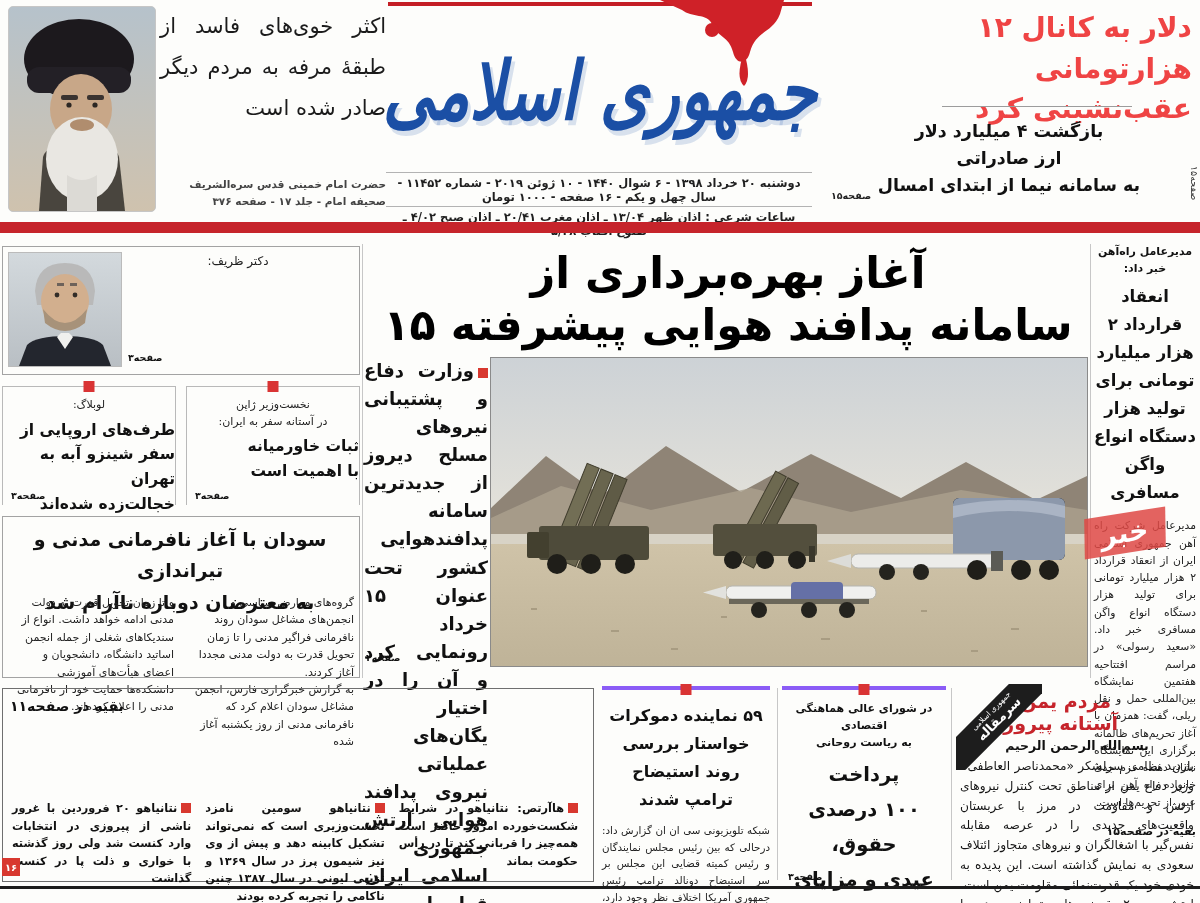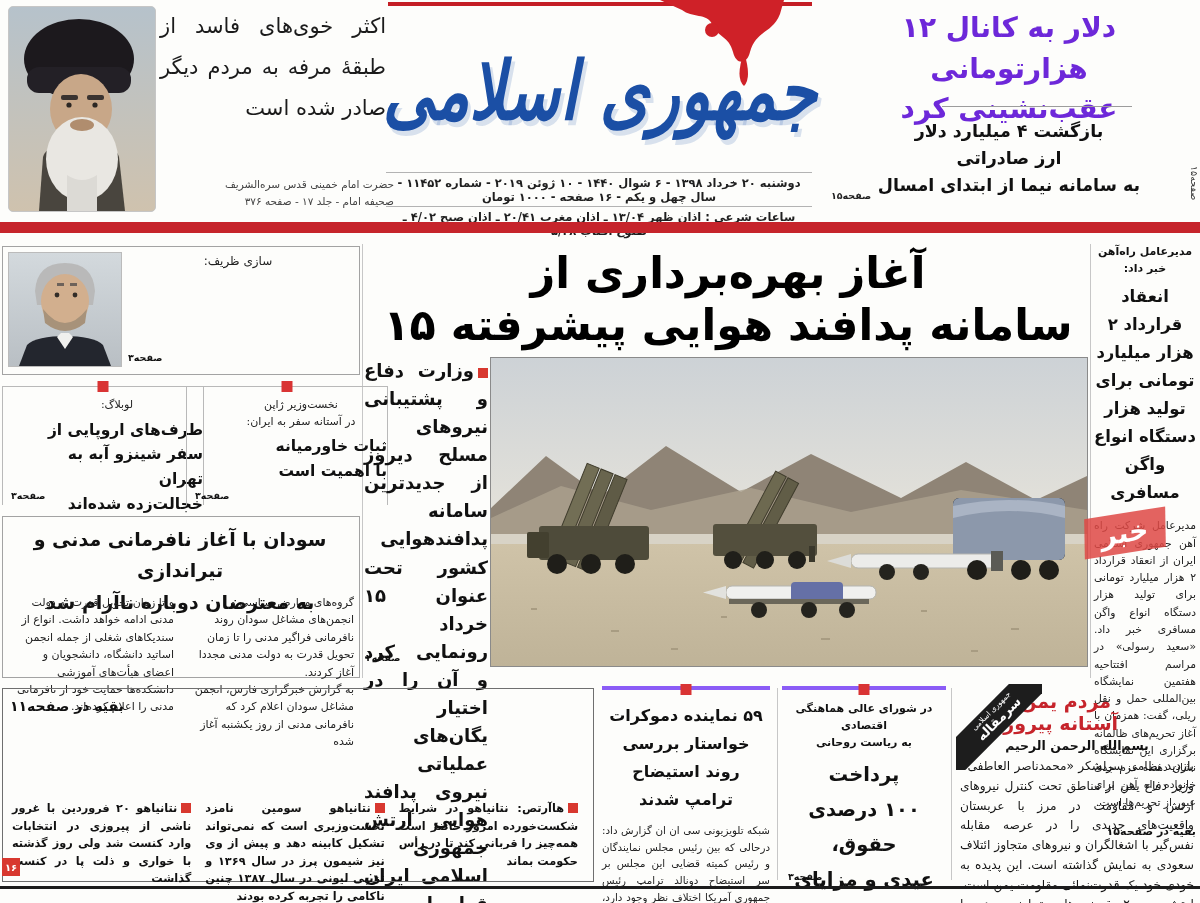--- a/index.html
+++ b/index.html
@@ -8,49 +8,49 @@
     background:#fdfdfb;overflow:hidden;
     font-family:"DejaVu Sans","Liberation Sans",sans-serif;
     direction:rtl;color:#111;
   }
   .abs{position:absolute;}
   .preline{white-space:pre-line;}
 
   
   .imam-photo{left:8px;top:6px;width:146px;height:204px;border:1px solid #c6c6c6;border-radius:5px;overflow:hidden;background:#b9c3c9;}
   .imam-quote{left:160px;top:6px;width:226px;font-size:21px;line-height:41px;color:#1b1b1b;text-align:justify;text-align-last:right;}
-  .imam-attrib{left:168px;top:176px;width:226px;font-size:10.5px;color:#444;line-height:1.6;text-align:right;}
+  .imam-attrib{left:160px;top:176px;width:226px;font-size:10.5px;color:#444;line-height:1.6;text-align:right;font-weight:bold;}
 
   .mast-topline{left:388px;top:2px;width:424px;height:4px;background:#c41e25;}
   .mast-title{left:388px;top:12px;width:424px;height:156px;display:flex;align-items:center;justify-content:center;
     color:#1b4fa5;font-size:62px;font-weight:bold;font-style:italic;white-space:nowrap;
     transform:scale(1.02,1.3);text-shadow:3px 4px 0 rgba(27,79,165,.16);}
   .blood{left:652px;top:0;width:140px;height:92px;z-index:5;}
   .dateline{left:386px;top:172px;width:426px;font-size:11.5px;font-weight:bold;color:#1f1f1f;}
   .dateline .row{border-top:1px solid #b3b3b3;padding:3px 0 2px;text-align:center;}
 
-  .dollar-headline{left:826px;top:8px;width:366px;font-size:28px;font-weight:bold;line-height:1.45;text-align:center;color:#6d28d9;}
+  .dollar-headline{left:826px;top:8px;width:366px;font-size:28px;font-weight:bold;line-height:1.45;color:#ef4444;}
   .dollar-rule{left:942px;top:106px;width:190px;height:1px;background:#9c9c9c;}
   .dollar-deck{left:826px;top:118px;width:366px;font-size:17.5px;font-weight:bold;line-height:1.55;text-align:center;}
   .dollar-page{left:831px;top:190px;font-size:9.5px;font-weight:bold;color:#222;}
   .edge-page{left:1189px;top:166px;font-size:9.5px;color:#333;writing-mode:vertical-rl;}
 
   .red-bar{left:0;top:222px;width:1200px;height:11px;background:#c6242b;}
 
   
   .vrule{width:1px;background:#c7c7c7;}
   .box{border:1px solid #a3a3a3;background:#fdfdfb;}
 
   .zarif-box{left:2px;top:246px;width:356px;height:127px;}
   .zarif-photo{left:8px;top:252px;width:112px;height:113px;border:1px solid #bbb;overflow:hidden;background:#ccd2d7;}
   .zarif-kicker{left:126px;top:254px;width:224px;font-size:12px;text-align:center;color:#222;}
   .zarif-headline{left:126px;top:272px;width:226px;font-size:20px;font-weight:bold;line-height:1.55;text-align:center;}
   .zarif-page{left:128px;top:352px;font-size:9.5px;font-weight:bold;}
 
-  .mini-box{top:386px;height:118px;border-left:1px solid #b9b9b9;border-right:1px solid #b9b9b9;border-top:1px solid #b9b9b9;padding-left:28px;}
+  .mini-box{top:386px;height:118px;border-left:1px solid #b9b9b9;border-right:1px solid #b9b9b9;border-top:1px solid #b9b9b9;}
   .mini-sq{width:11px;height:11px;background:#d93434;position:absolute;top:-6px;left:50%;transform:translateX(-50%);}
   .mini-kicker{margin-top:10px;font-size:11px;text-align:center;line-height:1.5;color:#222;}
   .mini-headline{margin-top:4px;font-size:15.5px;font-weight:bold;line-height:1.6;text-align:right;}
   .mini-page{position:absolute;left:8px;bottom:4px;font-size:9.5px;font-weight:bold;}
 
   .sudan-box{left:2px;top:516px;width:356px;height:160px;}
   .sudan-headline{left:12px;top:524px;width:336px;font-size:19px;font-weight:bold;line-height:1.65;text-align:center;}
   .sudan-col{top:594px;width:162px;font-size:11px;line-height:1.58;color:#222;}
   .sudan-more{left:10px;top:658px;font-size:14px;font-weight:bold;margin-top:40px;}
 
@@ -178,21 +178,21 @@
       <ellipse cx="56" cy="48" rx="24" ry="27" fill="#d2af8e"></ellipse>
       <path d="M34,56 Q56,84 78,56 L76,70 Q56,86 36,70 Z" fill="#a7927a"></path>
       <rect x="48" y="30" width="7" height="3" fill="#6d625a"></rect>
       <rect x="61" y="30" width="7" height="3" fill="#6d625a"></rect>
       <circle cx="48" cy="42" r="2.4" fill="#332d28"></circle>
       <circle cx="66" cy="42" r="2.4" fill="#332d28"></circle>
       <path d="M10,113 L18,92 C28,80 84,80 94,92 L102,113 Z" fill="#23262e"></path>
       <path d="M48,84 L56,96 L64,84 L60,80 L52,80 Z" fill="#f0f0ee"></path>
     </svg>
   </div>
-  <div class="abs zarif-kicker">سازی ظریف:</div>
+  <div class="abs zarif-kicker">دکتر ظریف:</div>
   <div class="abs zarif-page">صفحه۳</div>
 
   <div class="abs mini-box" style="left:2px;width:172px;">
     <span class="mini-sq"></span>
     <div class="mini-kicker">لوبلاگ:</div>
     <div class="mini-headline preline">طرف‌های اروپایی از
 سفر شینزو آبه به تهران
 خجالت‌زده شده‌اند</div>
     <div class="mini-page">صفحه۳</div>
   </div>

